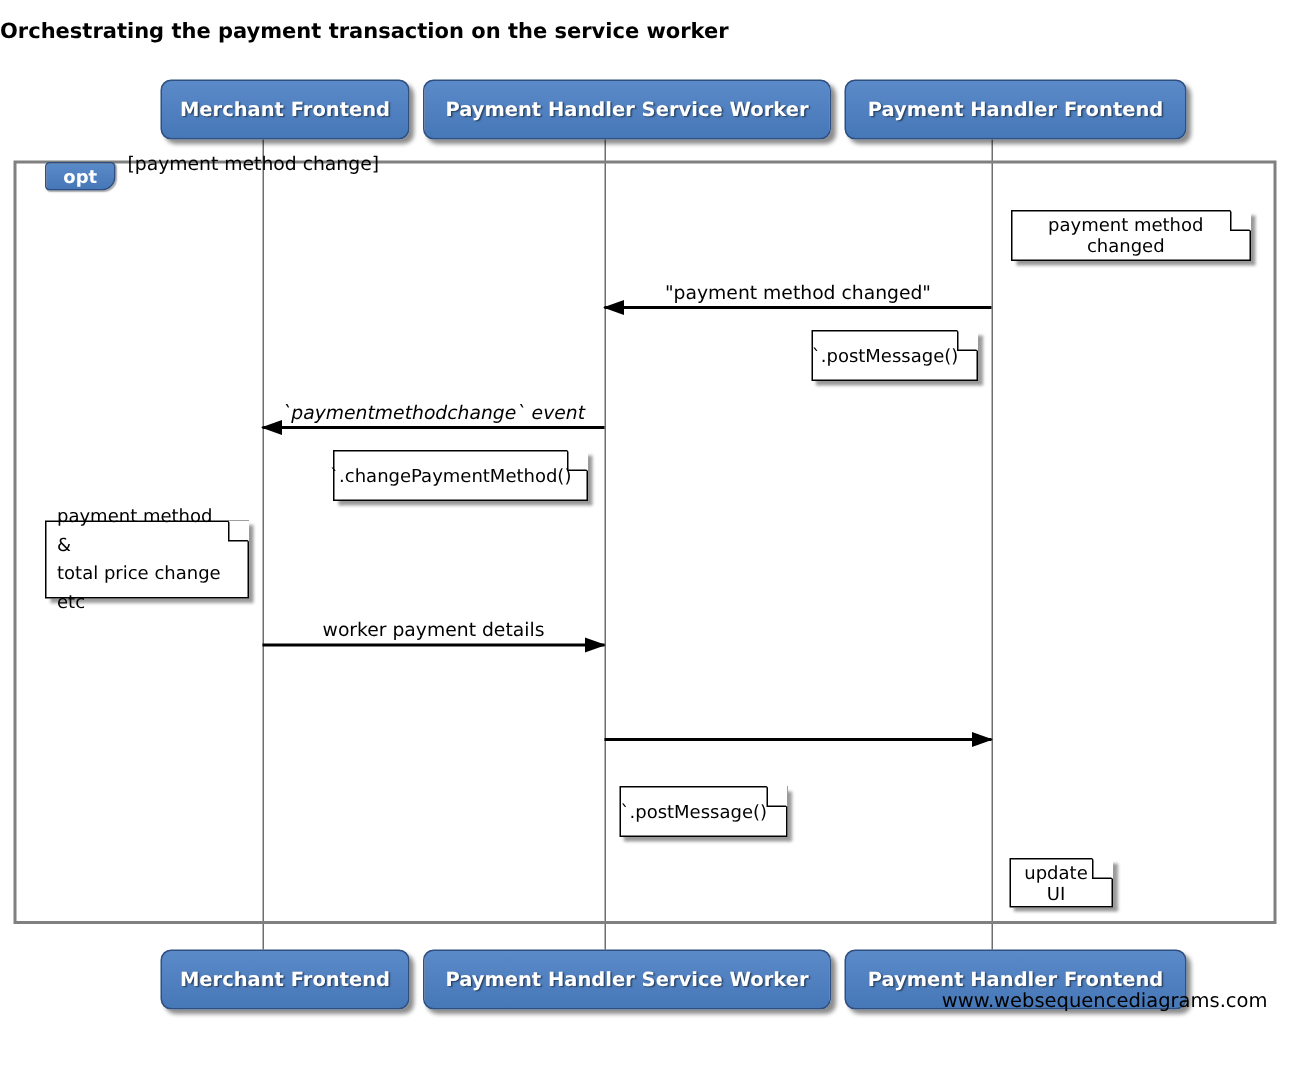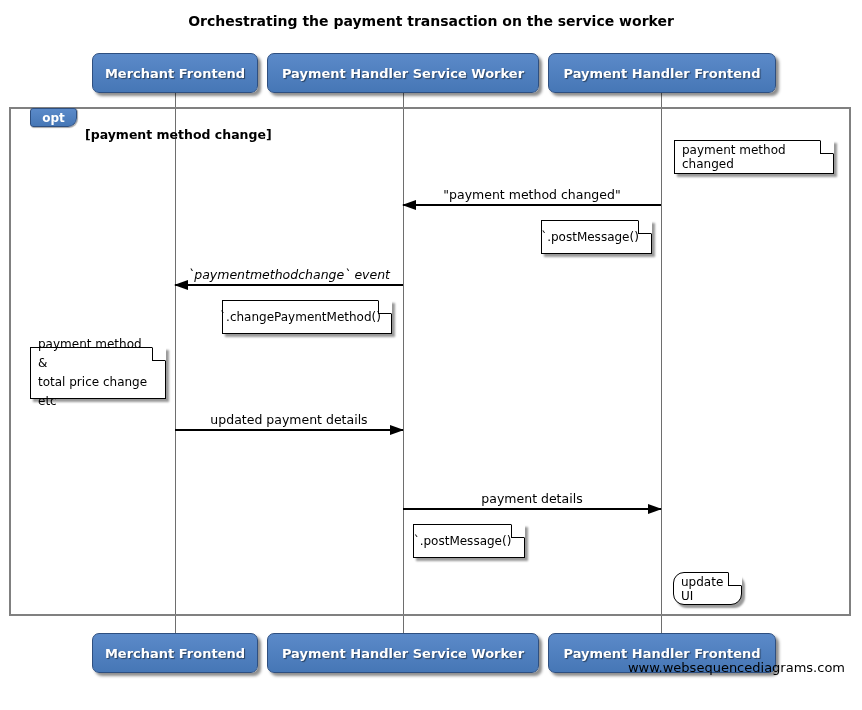--- a/index.html
+++ b/index.html
@@ -2,54 +2,55 @@
 <html><head>
 <meta charset="utf-8">
 <style>
   html,body { margin:0; padding:0; background:#fff; }
   .diagram {
     position:relative; width:862px; height:710px; background:#ffffff;
     font-family:"DejaVu Sans","Liberation Sans",sans-serif; color:#000;
     overflow:hidden;
   }
   .title {
-    position:absolute; left:0; top:13px; width:862px; text-align:center;
+    position:absolute; left:0; top:13px; width:862px; text-align:left;
     font-size:14px; font-weight:bold;
   }
   .actor {
     position:absolute; height:40px; box-sizing:border-box;
     background:linear-gradient(#5b8ac9,#4677b6);
     border:1px solid #2e4f80; border-radius:7px;
     box-shadow:3px 3px 3px rgba(0,0,0,0.45);
     color:#fff; font-size:13px; font-weight:bold;
     display:flex; align-items:center; justify-content:center;
     text-shadow:1px 1px 1px rgba(0,0,0,0.5);
+    margin-left:15px;
   }
   .lifeline { position:absolute; width:1px; background:#6e6e6e; }
   .opt-frame {
     position:absolute; left:9px; top:107px; width:842px; height:509px;
     box-sizing:border-box; border:2px solid #808080; background:transparent;
   }
   .opt-tab {
     position:absolute; left:10px; top:108px; width:47px; height:19px;
     box-sizing:border-box; background:linear-gradient(#5b8ac9,#4677b6);
     border:1px solid #2e4f80; border-radius:3px 3px 9px 3px;
     color:#fff; font-size:12px; font-weight:bold;
     display:flex; align-items:center; justify-content:center;
     box-shadow:1px 1px 1px rgba(0,0,0,0.35);
     margin-left:20px;
   }
   .opt-cond {
-    position:absolute; left:85px; top:127px; font-size:12.5px; font-weight:bold;
+    position:absolute; left:85px; top:101px; font-size:12.5px; font-weight:normal;
   }
   .note {
     position:absolute; box-sizing:border-box; background:#fff;
     border:1px solid #000; box-shadow:3px 3px 2px rgba(0,0,0,0.4);
     font-size:12px; display:flex; align-items:center; justify-content:center;
-    text-align:left; padding:2px 14px 2px 7px;
+    text-align:center; padding:2px 14px 2px 7px;
   }
   .note::before {
     content:""; position:absolute; top:-1px; right:-1px; width:0; height:0;
     border-style:solid; border-width:0 14px 14px 0;
     border-color:transparent #ffffff #000000 transparent;
   }
   .note::after {
     content:""; position:absolute; top:-1px; right:-1px; width:0; height:0;
     border-style:solid; border-width:0 13px 13px 0;
     border-color:transparent transparent #ffffff transparent;
@@ -110,37 +111,36 @@
       <span class="head"></span>
     </div>
   </div>
 
   <div class="note" style="left:222px; top:300px; width:170px; height:34px;">`.changePaymentMethod()`</div>
 
   <div class="note multiline" style="left:30px; top:347px; width:136px; height:52px;">payment method &amp;
 total price change etc</div>
 
   <div class="msg to-right" style="left:175px; top:412px; width:228px;">
-    <span class="msg-label">updated payment details</span>
+    <span class="msg-label">worker payment details</span>
     <div class="msg-line">
       <span class="head"></span>
     </div>
   </div>
 
 
   <div class="msg to-right" style="left:403px; top:491px; width:258px;">
-    <span class="msg-label">payment details</span>
     <div class="msg-line">
       <span class="head"></span>
     </div>
   </div>
 
   <div class="note" style="left:413px; top:524px; width:112px; height:34px;">`.postMessage()`</div>
 
-  <div class="note" style="left:673px; top:572px; width:69px; height:33px;border-radius:11px;">update UI</div>
+  <div class="note" style="left:673px; top:572px; width:69px; height:33px;">update UI</div>
 
   <div class="actor" style="left:92px;  top:633px; width:166px;">Merchant Frontend</div>
   <div class="actor" style="left:267px; top:633px; width:272px;">Payment Handler Service Worker</div>
   <div class="actor" style="left:548px; top:633px; width:228px;">Payment Handler Frontend</div>
 
   <div class="footer">www.websequencediagrams.com</div>
 
 </div>
 
 </body></html>

